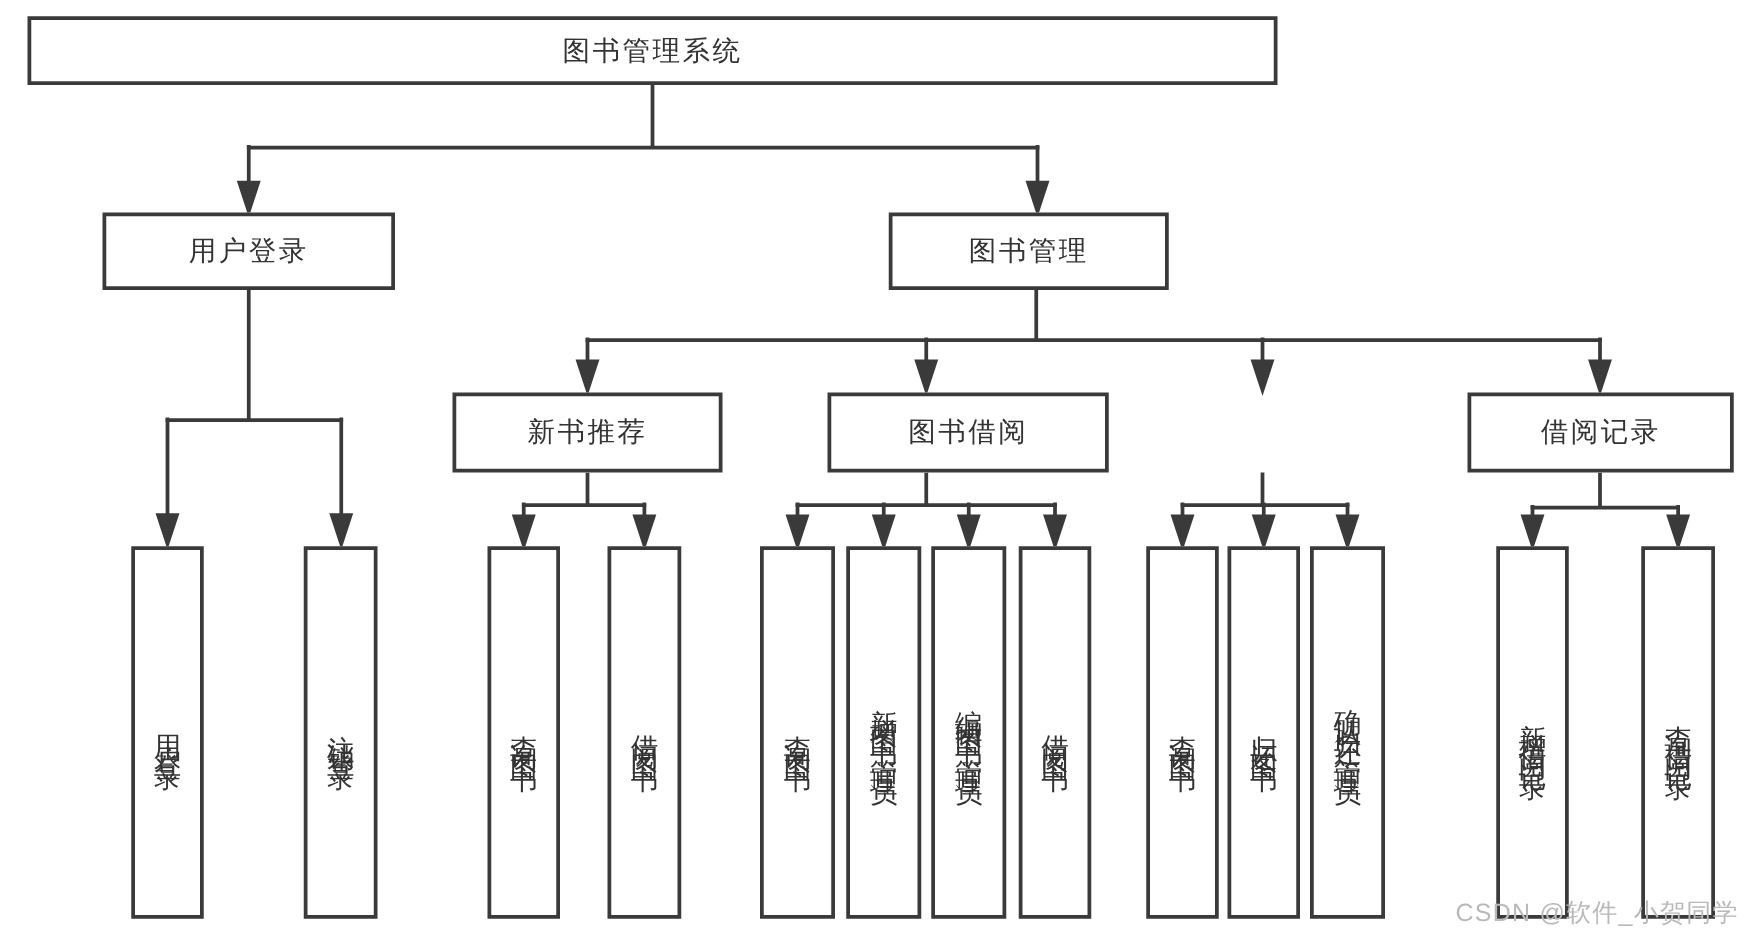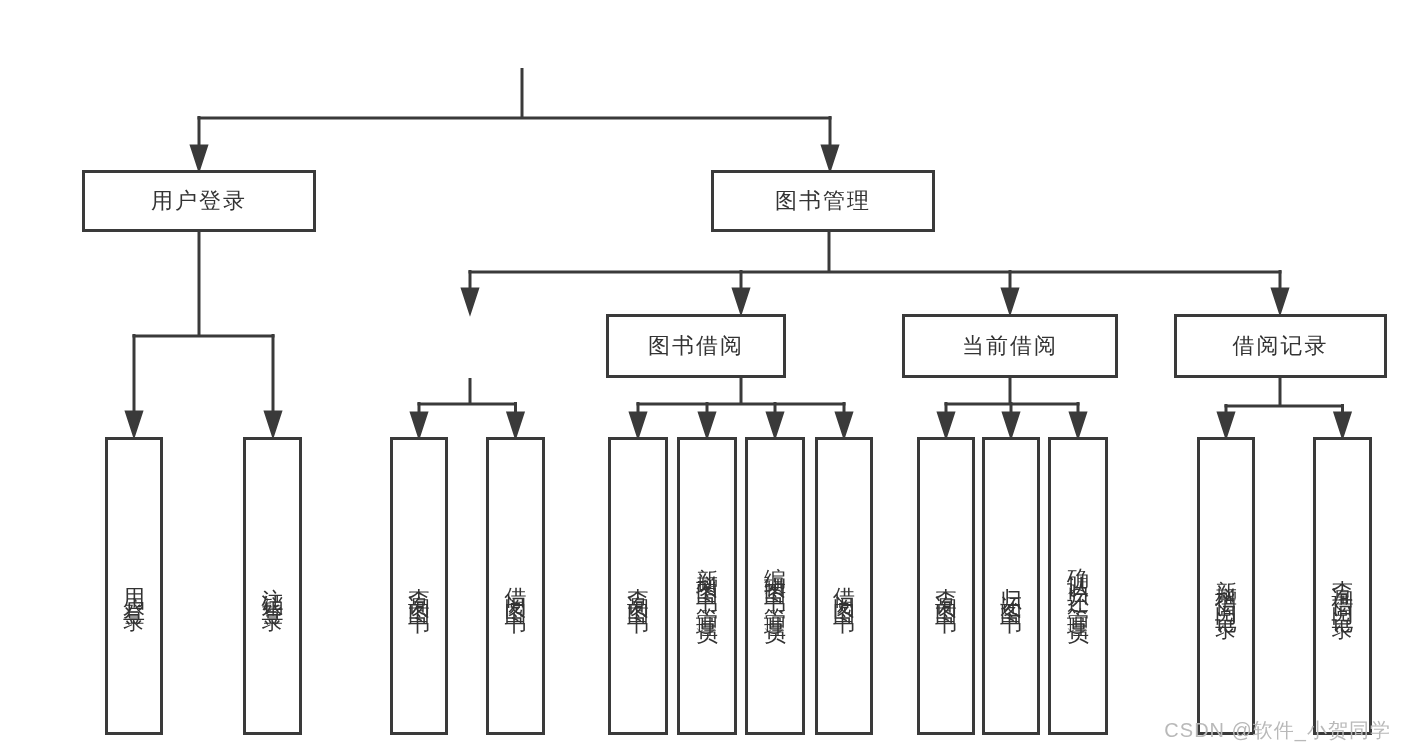--- a/index.html
+++ b/index.html
@@ -132,26 +132,27 @@
         <line x1="1280" y1="378" x2="1280" y2="406"></line>
         <line x1="1224.5" y1="406" x2="1344" y2="406"></line>
         <line x1="1226" y1="404" x2="1226" y2="415"></line>
         <polygon points="1226,436 1218.5,413 1233.5,413"></polygon>
         <line x1="1342.5" y1="404" x2="1342.5" y2="415"></line>
         <polygon points="1342.5,436 1335,413 1350,413"></polygon>
       </g>
     </g>
   </svg>
 
+  <div class="node hnode" style="left:22px; top:13px; width:1000px; height:55px;">图书管理系统</div>
 
   <div class="node hnode" style="left:82px; top:170px; width:234px; height:62px;">用户登录</div>
   <div class="node hnode" style="left:711px; top:170px; width:224px; height:62px;">图书管理</div>
 
-  <div class="node hnode" style="left:606px; top:314px; width:180px; height:64px;">图书借阅</div>
-  <div class="node hnode" style="left:902px; top:314px; width:216px; height:64px;">当前借阅</div>
+  <div class="node hnode" style="left:362px; top:314px; width:216px; height:64px;">新书推荐</div>
+  <div class="node hnode" style="left:662px; top:314px; width:225px; height:64px;">图书借阅</div>
   <div class="node hnode" style="left:1174px; top:314px; width:213px; height:64px;">借阅记录</div>
 
   <div class="node vnode" style="left:105px; top:437px; width:58px; height:298px;">用户登录</div>
   <div class="node vnode" style="left:243px; top:437px; width:59px; height:298px;">注销登录</div>
 
   <div class="node vnode" style="left:390px; top:437px; width:58px; height:298px;">查询图书</div>
   <div class="node vnode" style="left:486px; top:437px; width:59px; height:298px;">借阅图书</div>
 
   <div class="node vnode" style="left:608px; top:437px; width:60px; height:298px;">查询图书</div>
   <div class="node vnode" style="left:677px; top:437px; width:60px; height:298px;">新增图书（管理员）</div>

